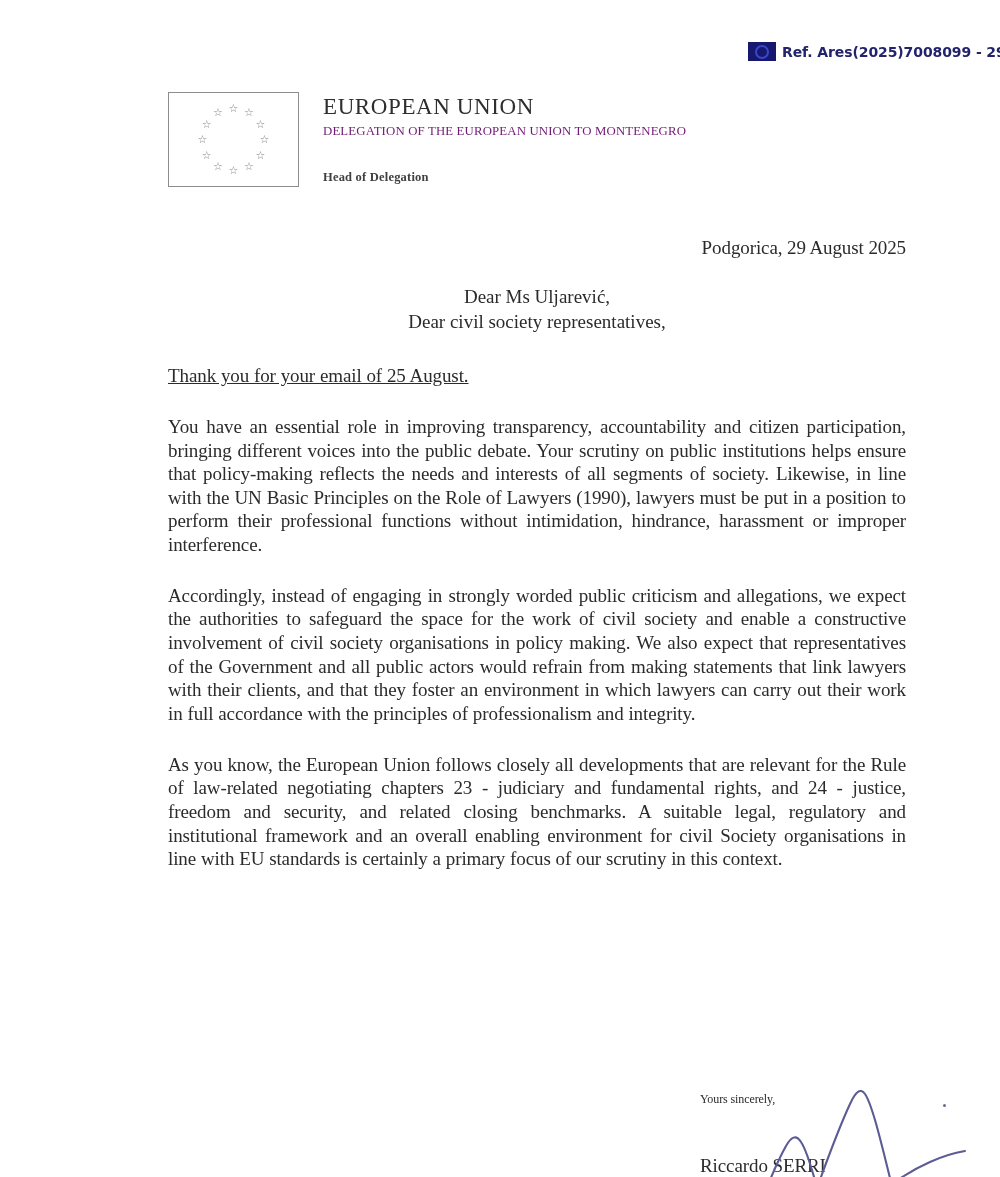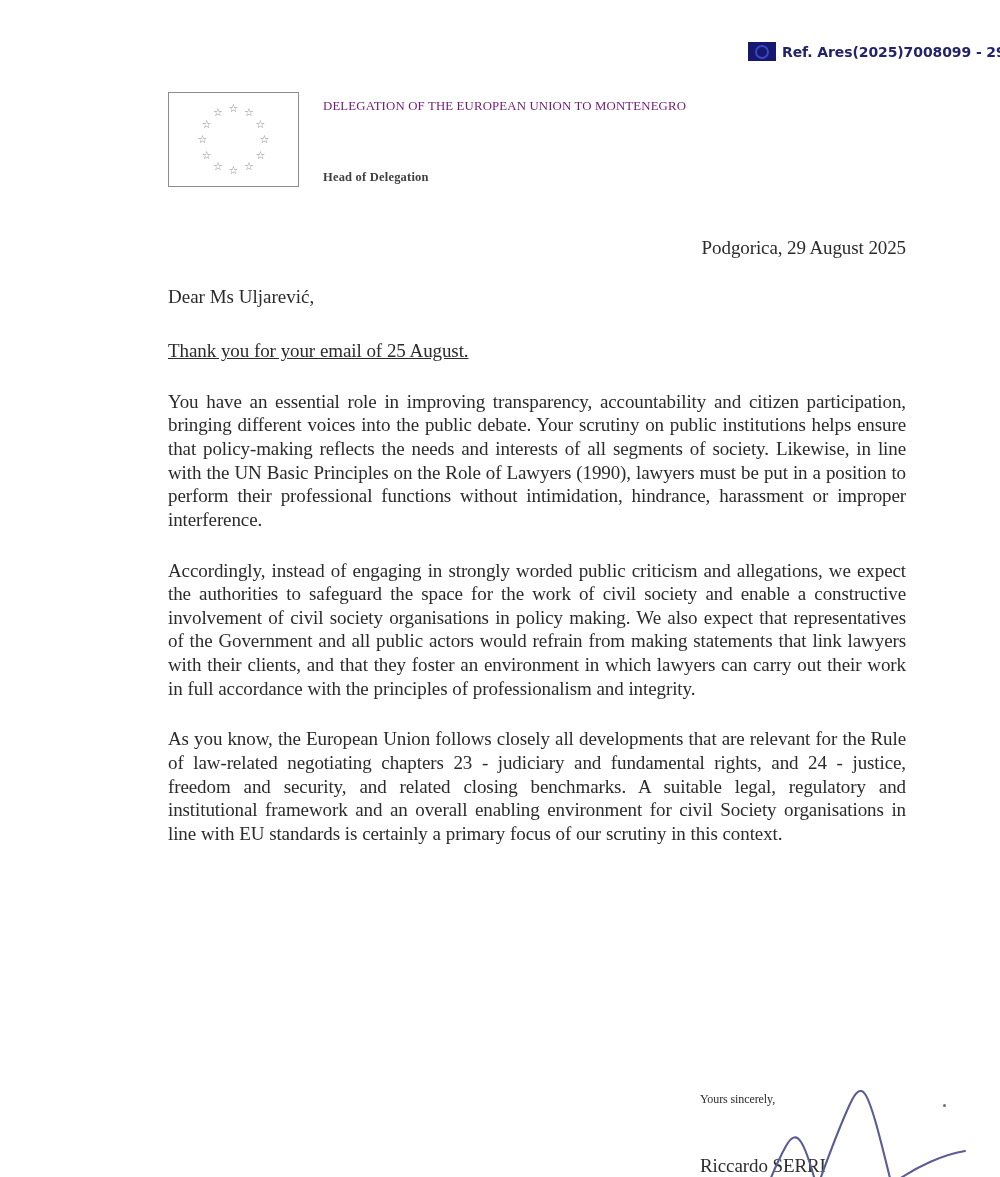--- a/index.html
+++ b/index.html
@@ -135,21 +135,21 @@
     font-size: 19px;
     line-height: 1.25;
     letter-spacing: -0.1px;
     margin-bottom: 24px;
   }
   .salutation {
     font-size: 19px;
     line-height: 1.33;
     margin-bottom: 30px;
   }
-  .salutation div { white-space: nowrap; }
+  .salutation div { white-space: nowrap; text-align: center; }
 
   p.para {
     font-size: 19px;
     line-height: 1.245;
     text-align: justify;
     text-justify: inter-word;
     margin: 0 0 27px 0;
     letter-spacing: -0.1px;
     word-spacing: 0.2px;
   }
@@ -216,31 +216,33 @@
         <span style="left: 35px; top: 66px;">☆</span>
         <span style="left: 19.5px; top: 61.8468px;">☆</span>
         <span style="left: 8.15321px; top: 50.5px;">☆</span>
         <span style="left: 4px; top: 35px;">☆</span>
         <span style="left: 8.15321px; top: 19.5px;">☆</span>
         <span style="left: 19.5px; top: 8.15321px;">☆</span>
       </div>
   </div>
 
   <div class="lh-titles">
+    <div class="lh-org">EUROPEAN UNION</div>
     <div class="lh-sub">DELEGATION OF THE EUROPEAN UNION TO MONTENEGRO</div>
   </div>
   <div class="lh-role">Head of Delegation</div>
 </div>
 
 <div class="letter">
 
   <div class="place-date">Podgorica, 29 August 2025</div>
 
   <div class="salutation">
     <div>Dear Ms Uljarević,</div>
+    <div>Dear civil society representatives,</div>
   </div>
 
   <p class="para nojust">Thank you for your email of 25 August.</p>
   <p class="para">You have an essential role in improving transparency, accountability and citizen participation, bringing different voices into the public debate. Your scrutiny on public institutions helps ensure that policy-making reflects the needs and interests of all segments of society. Likewise, in line with the UN Basic Principles on the Role of Lawyers (1990), lawyers must be put in a position to perform their professional functions without intimidation, hindrance, harassment or improper interference.</p>
   <p class="para">Accordingly, instead of engaging in strongly worded public criticism and allegations, we expect the authorities to safeguard the space for the work of civil society and enable a constructive involvement of civil society organisations in policy making. We also expect that representatives of the Government and all public actors would refrain from making statements that link lawyers with their clients, and that they foster an environment in which lawyers can carry out their work in full accordance with the principles of professionalism and integrity.</p>
   <p class="para">As you know, the European Union follows closely all developments that are relevant for the Rule of law-related negotiating chapters 23 - judiciary and fundamental rights, and 24 - justice, freedom and security, and related closing benchmarks. A suitable legal, regulatory and institutional framework and an overall enabling environment for civil Society organisations in line with EU standards is certainly a primary focus of our scrutiny in this context.</p>
 </div>
 
 <div class="sign-block">
   <div class="sign-closing">

